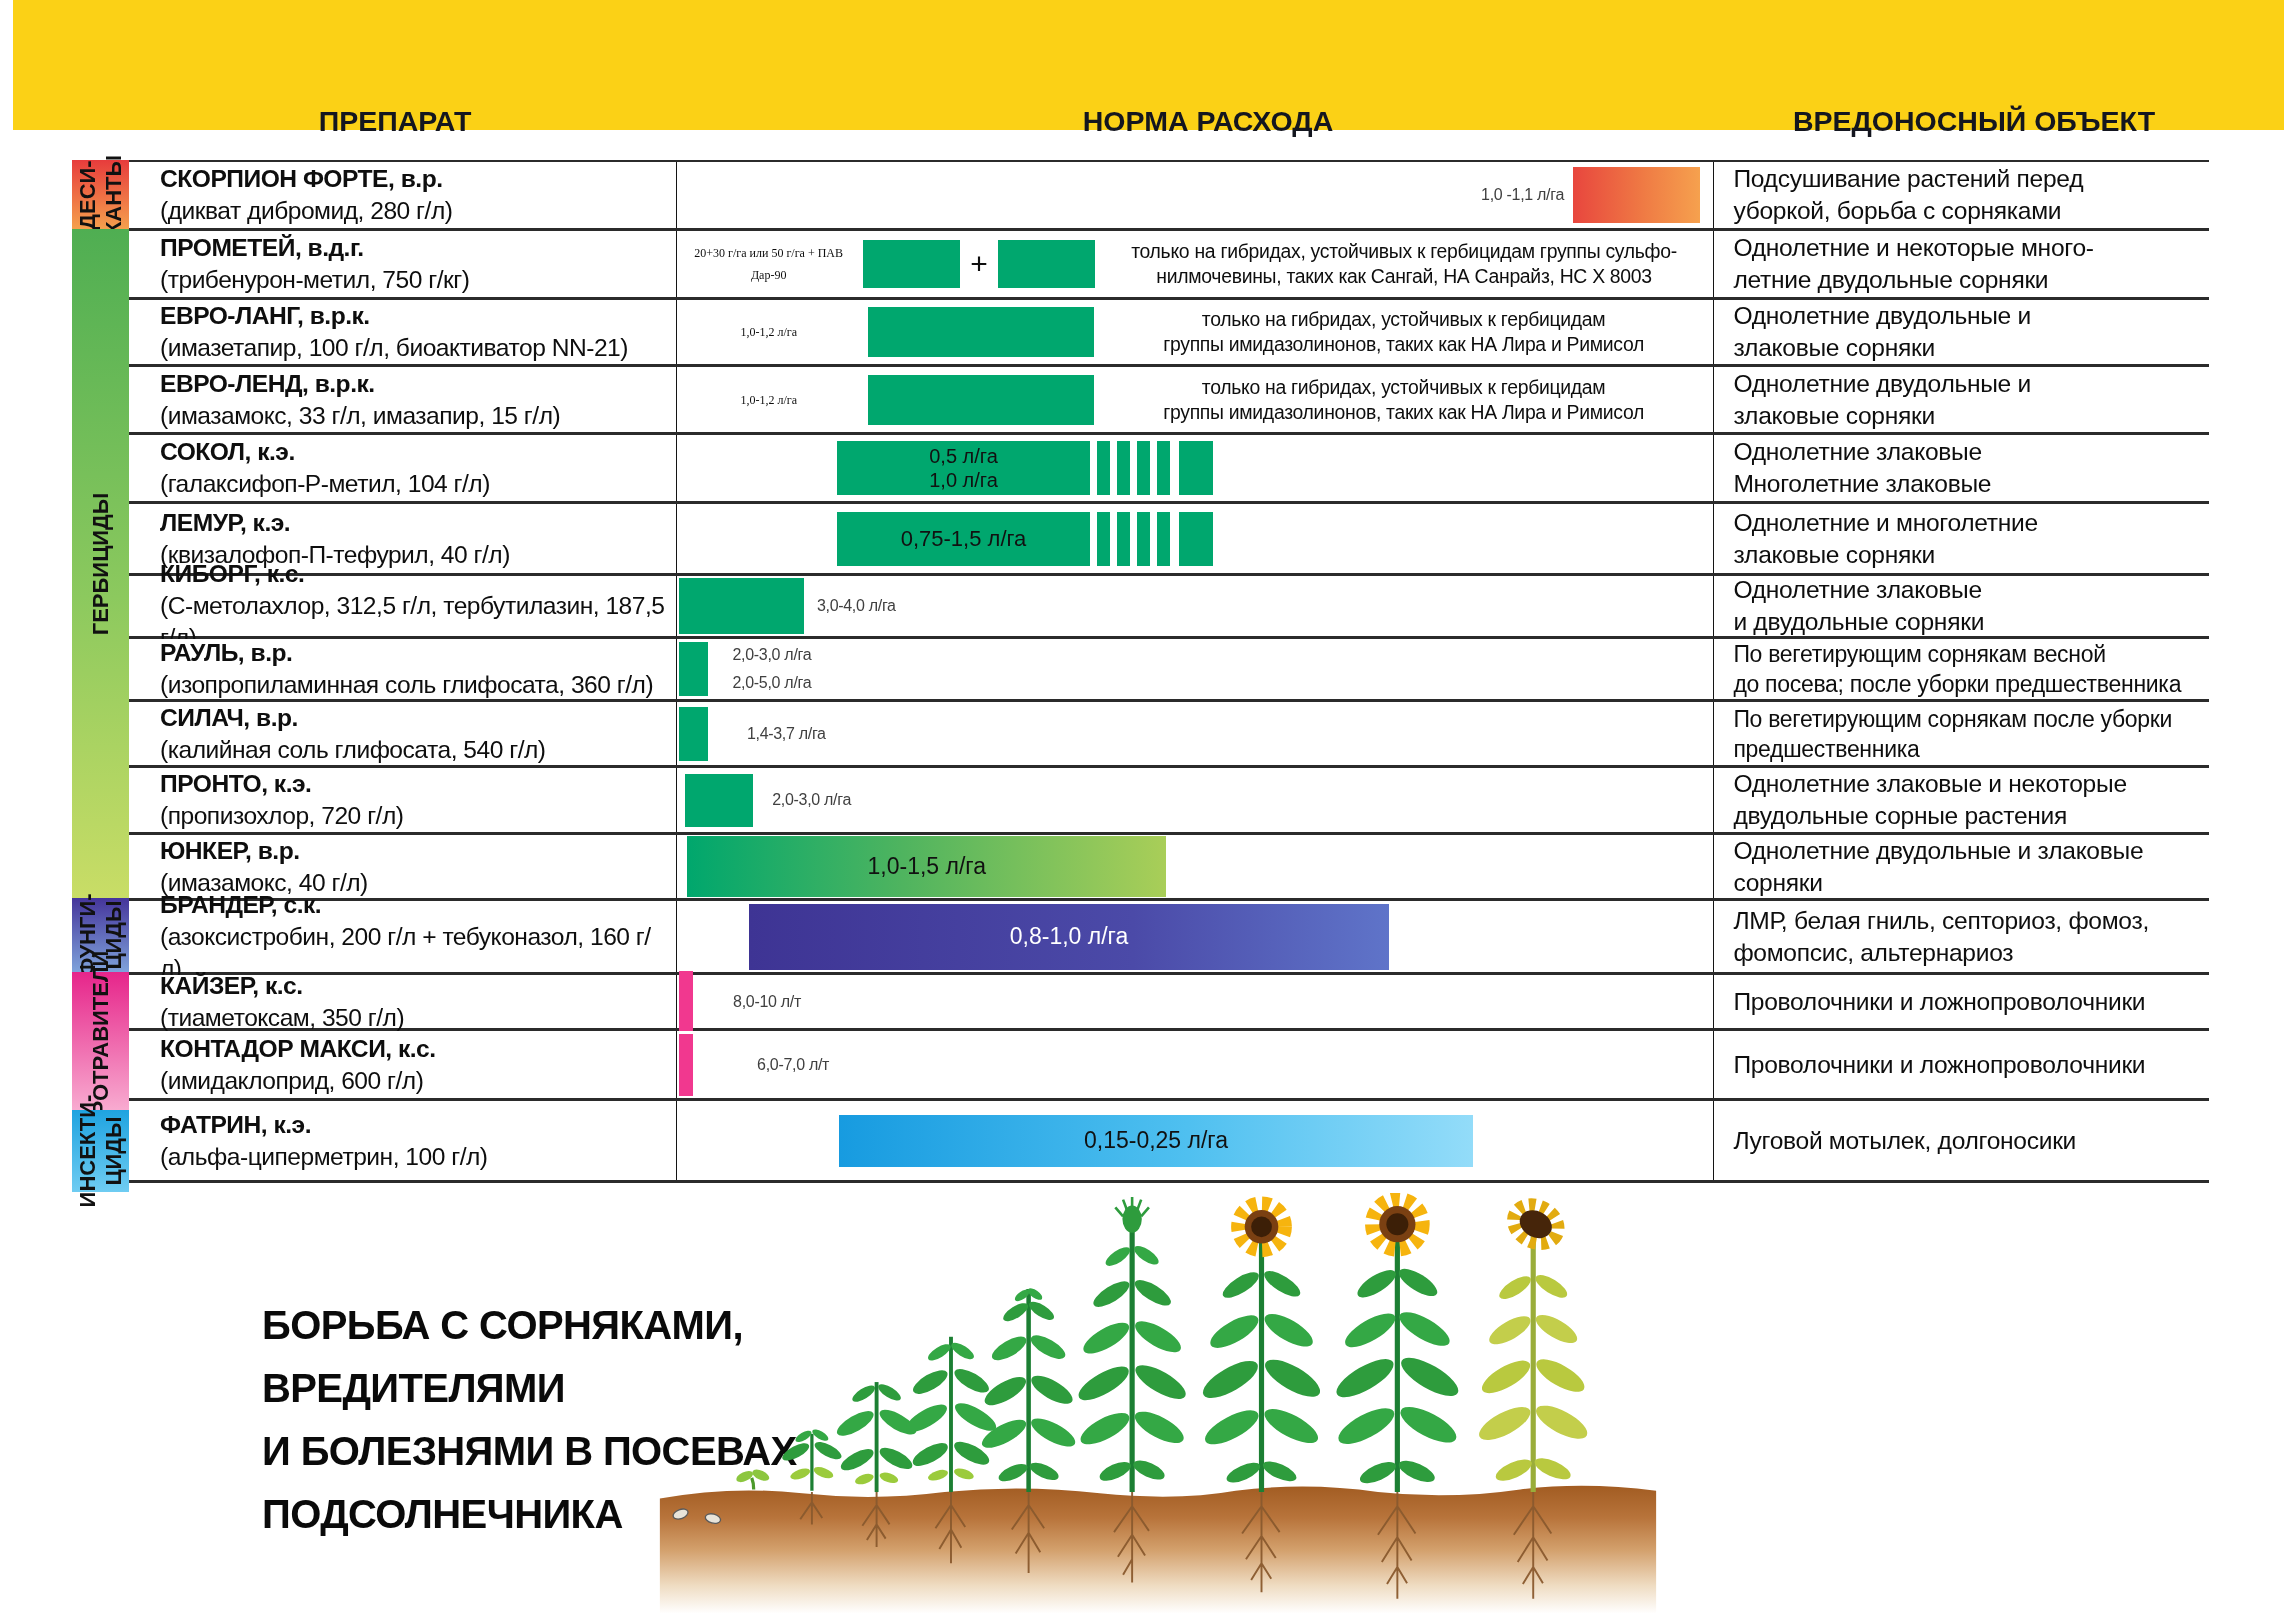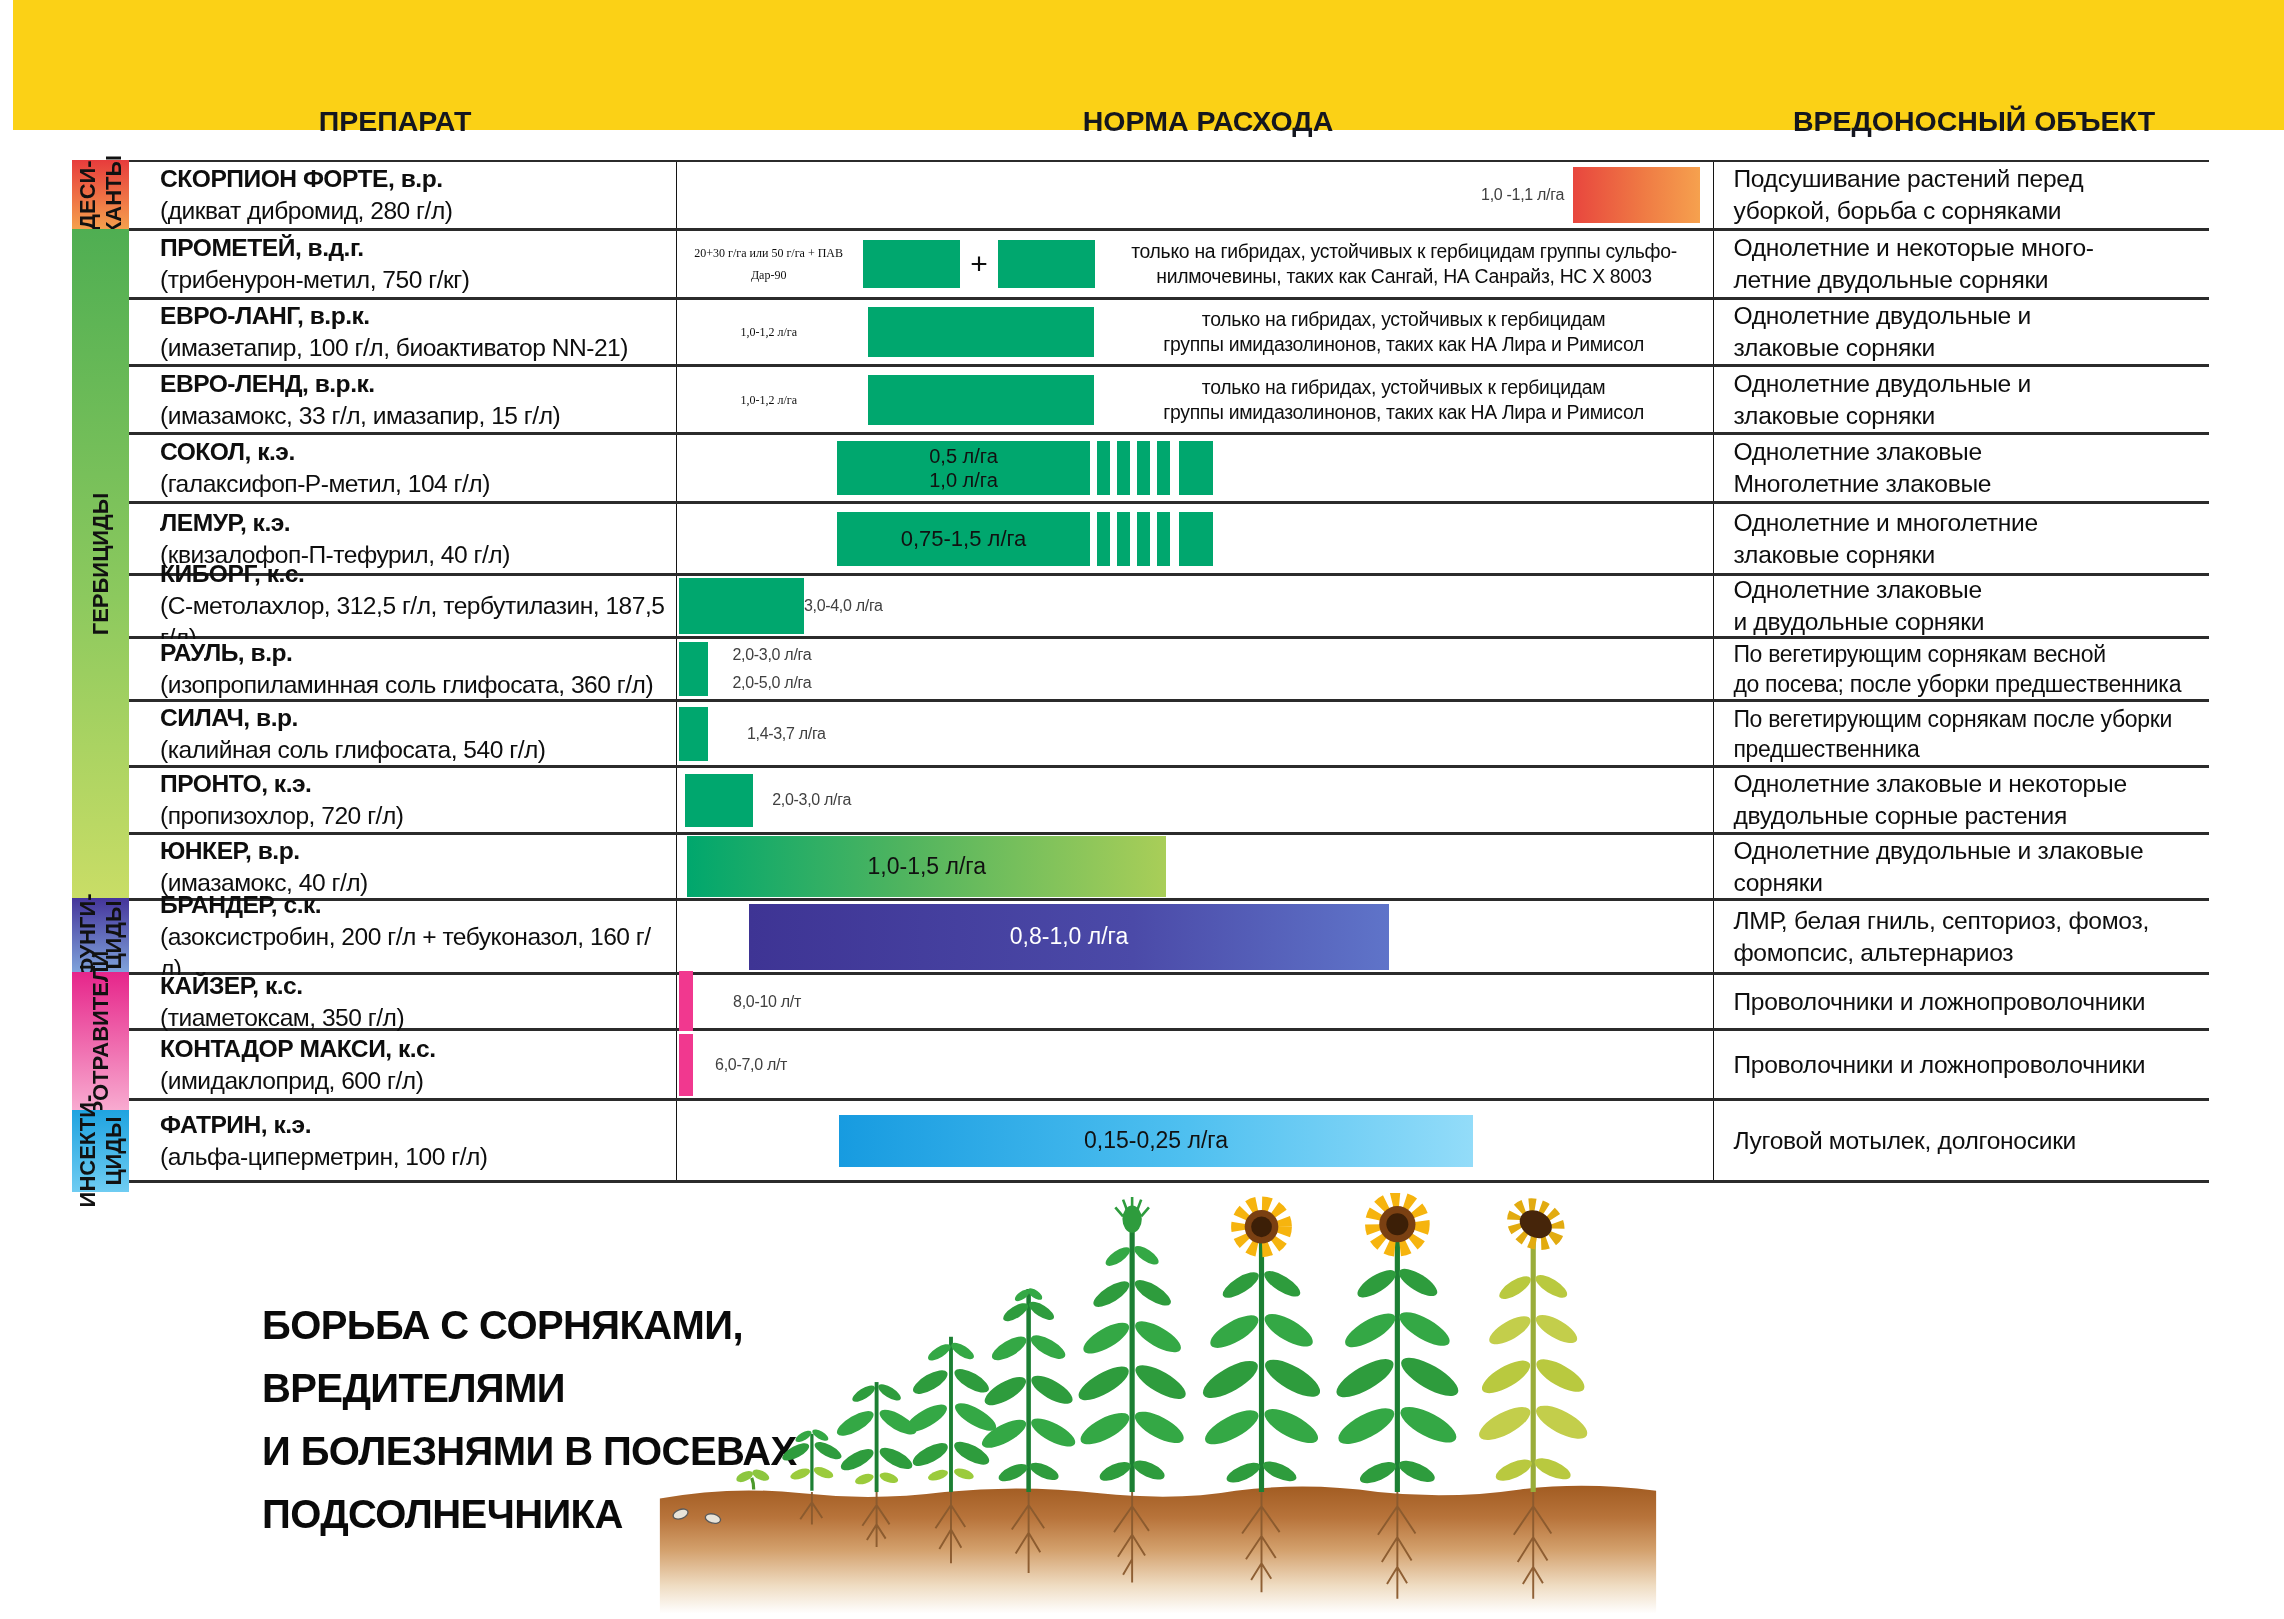--- a/index.html
+++ b/index.html
@@ -208,21 +208,21 @@
         </div>
     </div>
 
     <div class="row left3" style="height:63px">
       <div class="cell product">
         <div class="pname">КИБОРГ, к.с.</div>
         <div class="ping">(С-метолахлор, 312,5 г/л, тербутилазин, 187,5 г/л)</div>
       </div>
       <div class="cell rate">
         <div class="bar" style="width:125px;height:56px"></div>
-        <span class="rate-text" style="">3,0-4,0 л/га</span>
+        <span class="rate-text" style="margin-left:13px">3,0-4,0 л/га</span>
       </div>
       <div class="cell target">
           <div class="tgt">Однолетние злаковые
 и двудольные сорняки</div>
         </div>
     </div>
 
     <div class="row left3" style="height:63px">
       <div class="cell product">
         <div class="pname">РАУЛЬ, в.р.</div>
@@ -310,21 +310,21 @@
         </div>
     </div>
 
     <div class="row left3" style="height:70px">
       <div class="cell product">
         <div class="pname">КОНТАДОР МАКСИ, к.с.</div>
         <div class="ping">(имидаклоприд, 600 г/л)</div>
       </div>
       <div class="cell rate">
         <div class="bar bar-pink" style="width:14.2px;height:62px"></div>
-        <span class="rate-text" style="margin-left:22px">6,0-7,0 л/т</span>
+        <span class="rate-text" style="margin-left:64px">6,0-7,0 л/т</span>
       </div>
       <div class="cell target">
           <div class="tgt">Проволочники и ложнопроволочники</div>
         </div>
     </div>
 
     <div class="row r15" style="height:82px">
       <div class="cell product">
         <div class="pname">ФАТРИН, к.э.</div>
         <div class="ping">(альфа-циперметрин, 100 г/л)</div>

